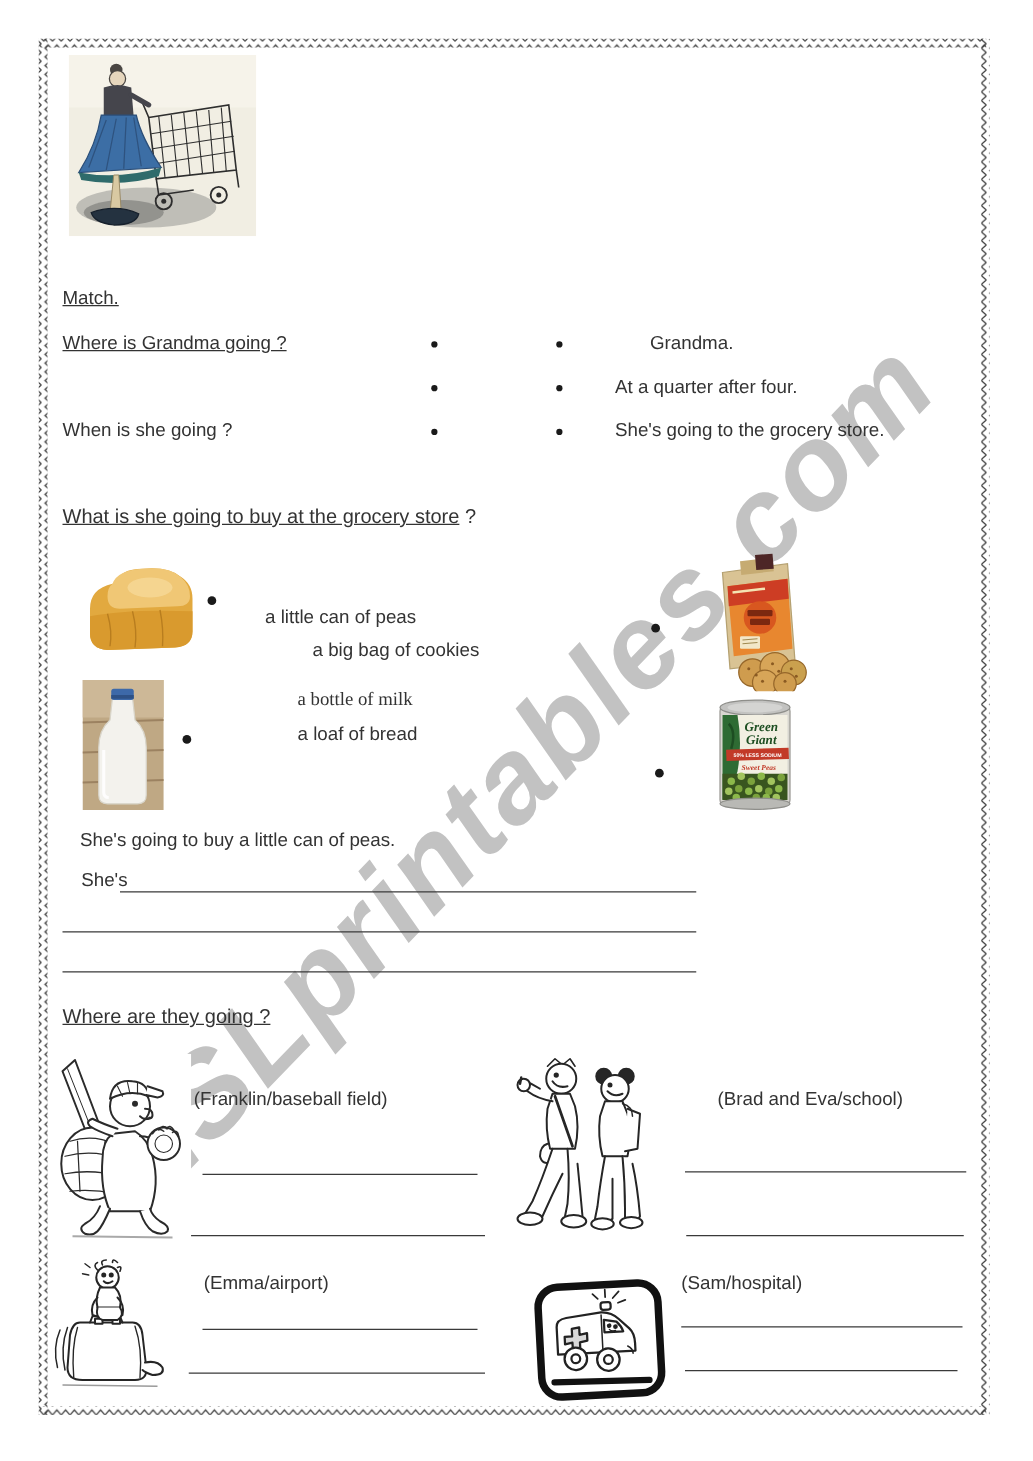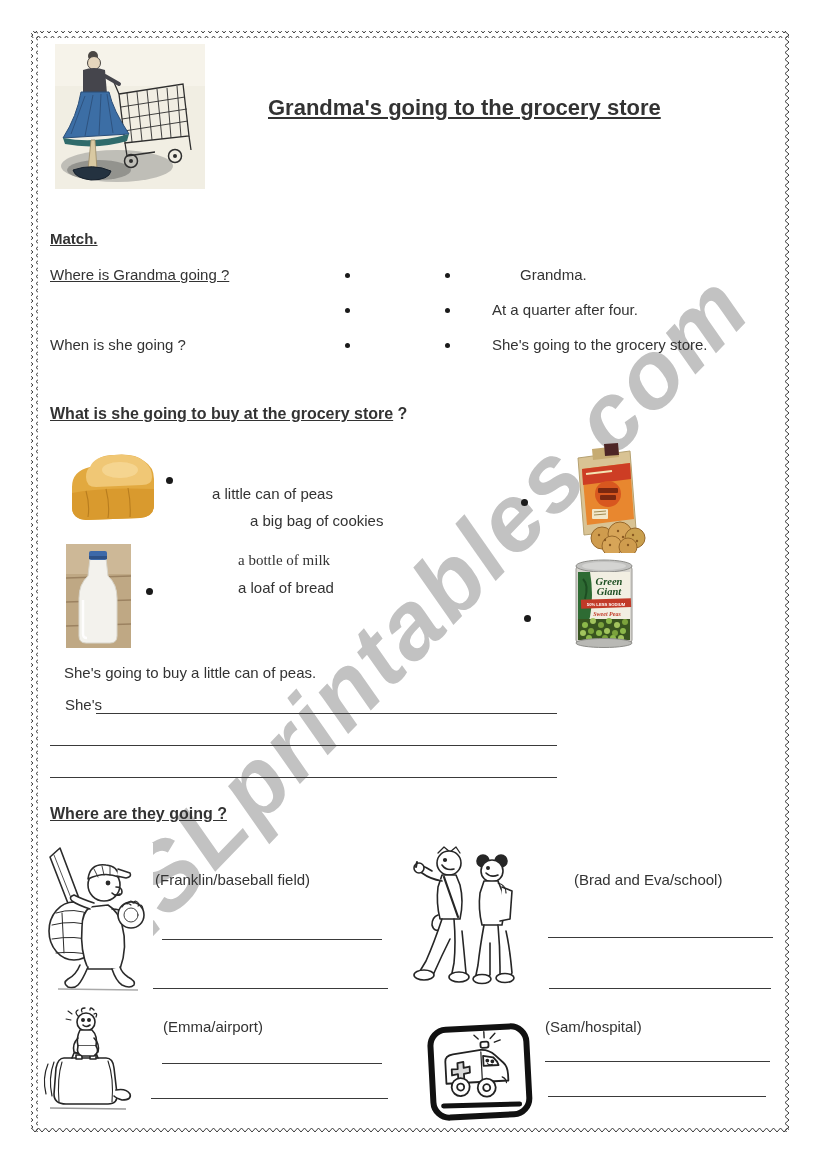--- a/index.html
+++ b/index.html
@@ -11,21 +11,21 @@
     position:absolute;left:415px;top:618px;z-index:1;
     transform:translate(-50%,-50%) rotate(-46deg);
     font-size:95px;font-weight:bold;font-style:italic;letter-spacing:3px;
     color:#c2c2c2;white-space:nowrap;pointer-events:none;
   }
   .txt{position:absolute;z-index:2;font-size:15px;line-height:18px;white-space:nowrap;}
   .title{
     position:absolute;z-index:2;left:268px;top:95px;
     font-size:22px;font-weight:bold;text-decoration:underline;white-space:nowrap;
   }
-  .h2{position:absolute;z-index:2;font-size:15px;font-weight:bold;white-space:nowrap;}
+  .h2{position:absolute;z-index:2;font-size:15px;font-weight:normal;white-space:nowrap;}
   .h2 .u{text-decoration:underline;}
   .hbuy{font-size:16px;}
   .dot{position:absolute;z-index:2;background:#1a1a1a;border-radius:50%;}
   .dot.sm{width:5px;height:5px;}
   .dot.lg{width:7px;height:7px;}
   .ans-line{position:absolute;z-index:2;border-bottom:1px solid #3a3a3a;height:1px;}
   .img{position:absolute;z-index:4;}
   .edges{position:absolute;left:0;top:0;z-index:5;pointer-events:none;}
 </style>
 </head>
@@ -72,21 +72,20 @@
     <circle cx="39" cy="19" r="6.5" fill="#e6d6bd" stroke="#4a4643" stroke-width="1"></circle>
     <path d="M28,26 Q39,22 50,26 L52,50 L28,50 Z" fill="#45454c"></path>
     <path d="M50,32 L64,40" stroke="#45454c" stroke-width="4" fill="none" stroke-linecap="round"></path>
     <path d="M26,48 Q22,72 8,94 L74,90 Q58,66 54,48 Z" fill="#3c6ea5" stroke="#2b4e78" stroke-width="1"></path>
     <path d="M30,52 L16,90 M38,51 L30,92 M46,50 L44,91 M52,50 L58,89" stroke="#2b4e78" stroke-width="1" fill="none" opacity="0.85"></path>
     <path d="M8,94 Q40,100 74,90 L72,97 Q42,106 10,100 Z" fill="#2f6b6b"></path>
     <path d="M36,96 L33,126 L42,126 L40,96 Z" fill="#d9c9a2" stroke="#9a8a66" stroke-width="0.8"></path>
     <path d="M18,126 Q38,119 56,127 Q54,136 36,136 Q20,134 18,126 Z" fill="#243240" stroke="#16202c" stroke-width="1"></path>
   </svg>
 
-  <div class="title">Grandma's going to the grocery store</div>
 
   <div class="h2" style="left:50px;top:230px;">
     <span class="u">Match.</span>
   </div>
 
   <div class="txt" style="left:50px;top:266px;text-decoration:underline;">Where is Grandma going ?</div>
   <div class="txt" style="left:50px;top:336px;">When is she going ?</div>
 
   <div class="dot sm" style="left:345px;top:273px;"></div>
   <div class="dot sm" style="left:445px;top:273px;"></div>

